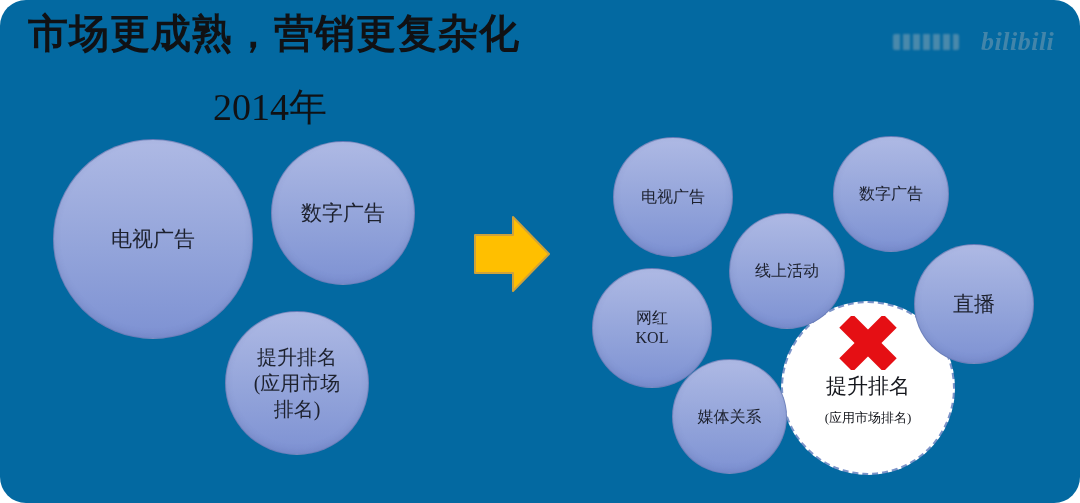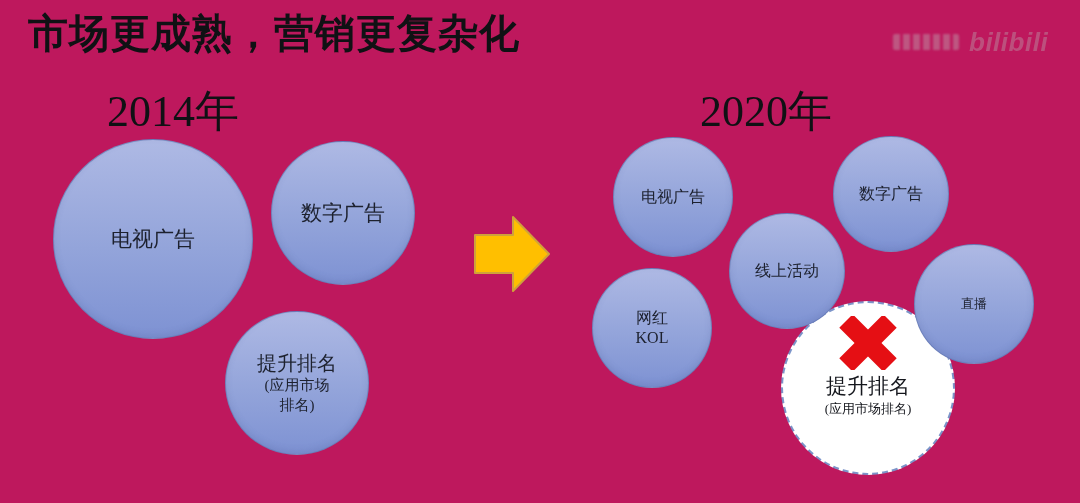--- a/index.html
+++ b/index.html
@@ -1,47 +1,48 @@
 <!DOCTYPE html>
 <html><head>
 <meta charset="utf-8">
 <style>
   html,body { margin:0; padding:0; background:#ffffff; }
   .slide {
     position:relative; width:1080px; height:503px;
-    background:#be185d; overflow:hidden;
+    background:#0369a1; overflow:hidden;
     font-family:"Liberation Serif","DejaVu Serif",serif;
     color:#16181d;
+    border-radius:26px;
   }
   .slide-title {
     position:absolute; left:28px; top:6px;
     font-size:40px; font-weight:700; letter-spacing:1px;
     color:#101114; white-space:nowrap;
   }
   .year-label {
     position:absolute; top:82px; width:220px;
-    text-align:left; font-size:44px; font-weight:500; color:#101114;
+    text-align:right; font-size:38px; font-weight:500; color:#101114;
   }
   .year-2014 { left:107px; }
   .year-2020 { left:700px; }
 
   .bubble {
     position:absolute; border-radius:50%;
     background:linear-gradient(to bottom,#aeb9e4 0%, #93a4da 55%, #7e92d3 100%);
     border:1px solid rgba(94,113,172,0.65);
     box-shadow:inset 0 -3px 6px rgba(70,90,150,0.18);
     display:flex; flex-direction:column; align-items:center; justify-content:center;
     text-align:center; color:#1d212e; z-index:3;
   }
   .bubble .lbl   { line-height:1.25; }
   .fs21 { font-size:21px; }
   .fs20 { font-size:20px; }
   .fs16 { font-size:16px; }
-  .fs17 { font-size:13px; }
-  .sub15 { font-size:15px; line-height:1.3;text-align:right; }
+  .fs17 { font-size:21px; }
+  .sub15 { font-size:20px; line-height:1.3;text-align:right; }
 
   
   .b-tv2014      { left:53px;  top:139px; width:198px; height:198px; }
   .b-dig2014     { left:271px; top:141px; width:142px; height:142px; }
   .b-rank2014    { left:225px; top:311px; width:142px; height:142px; }
 
   
   .b-tv2020      { left:613px; top:137px; width:118px; height:118px; }
   .b-dig2020     { left:833px; top:136px; width:114px; height:114px; }
   .b-online      { left:729px; top:213px; width:114px; height:114px; }
@@ -51,56 +52,55 @@
   .b-link        { left:953px; top:364px; width:99px;  height:99px;  }
 
   .dashed-circle {
     position:absolute; left:781px; top:301px; width:174px; height:174px;
     border-radius:50%; border:2px dashed #7c94c9; background:#ffffff;
     box-sizing:border-box; z-index:1;
     display:flex; flex-direction:column; align-items:center;
     padding-top:13px; text-align:center;
   }
   .dashed-circle .rank-main { font-size:21px; margin-top:2px; color:#14161c; }
-  .dashed-circle .rank-sub  { font-size:13px; margin-top:0; color:#14161c; }
+  .dashed-circle .rank-sub  { font-size:13px; margin-top:9px; color:#14161c; }
 
   .arrow-wrap { position:absolute; left:472px; top:214px; width:80px; height:82px; z-index:2; }
 
   .x-wrap { width:62px; height:54px; }
 
   .watermark {
     position:absolute; left:893px; top:26px; width:182px; height:32px;
     display:flex; align-items:center; gap:10px; z-index:4;
     pointer-events:none;
   }
   .wm-blur {
     width:66px; height:16px; border-radius:2px;
     background:repeating-linear-gradient(90deg, rgba(190,190,190,0.38) 0 7px, rgba(255,255,255,0) 7px 10px);
     filter:blur(1px);
   }
   .wm-logo {
-    font-family:Liberation Sans, sans-serif;
+    font-family:Liberation Serif, serif;
     font-weight:700; font-size:26px; font-style:italic;
-    color:rgba(185,185,185,0.35); letter-spacing:0.5px;
+    color:rgba(185,185,185,0.35); letter-spacing:0.5px;margin-left:12px;
   }
 </style>
 </head>
 <body>
 
 <div class="slide">
 
   <div class="slide-title">市场更成熟，营销更复杂化</div>
 
   <div class="watermark">
     <span class="wm-blur"></span>
     <span class="wm-logo">bilibili</span>
   </div>
 
   <div class="year-label year-2014">2014年</div>
-  <div class="year-label year-2020">2020年</div>
 
   <div class="bubble b-tv2014">
     <span class="lbl fs21">电视广告</span>
   </div>
   <div class="bubble b-dig2014">
     <span class="lbl fs21">数字广告</span>
   </div>
   <div class="bubble b-rank2014">
     <span class="lbl fs20">提升排名</span>
     <span class="sub15">(应用市场</span>
@@ -133,14 +133,17 @@
   <div class="bubble b-kol">
     <span class="lbl fs16">网红</span>
     <span class="lbl fs16">KOL</span>
   </div>
   <div class="bubble b-online">
     <span class="lbl fs16">线上活动</span>
   </div>
   <div class="bubble b-live">
     <span class="lbl fs17">直播</span>
   </div>
+  <div class="bubble b-media">
+    <span class="lbl fs16">媒体关系</span>
+  </div>
 
 </div>
 
 </body></html>

